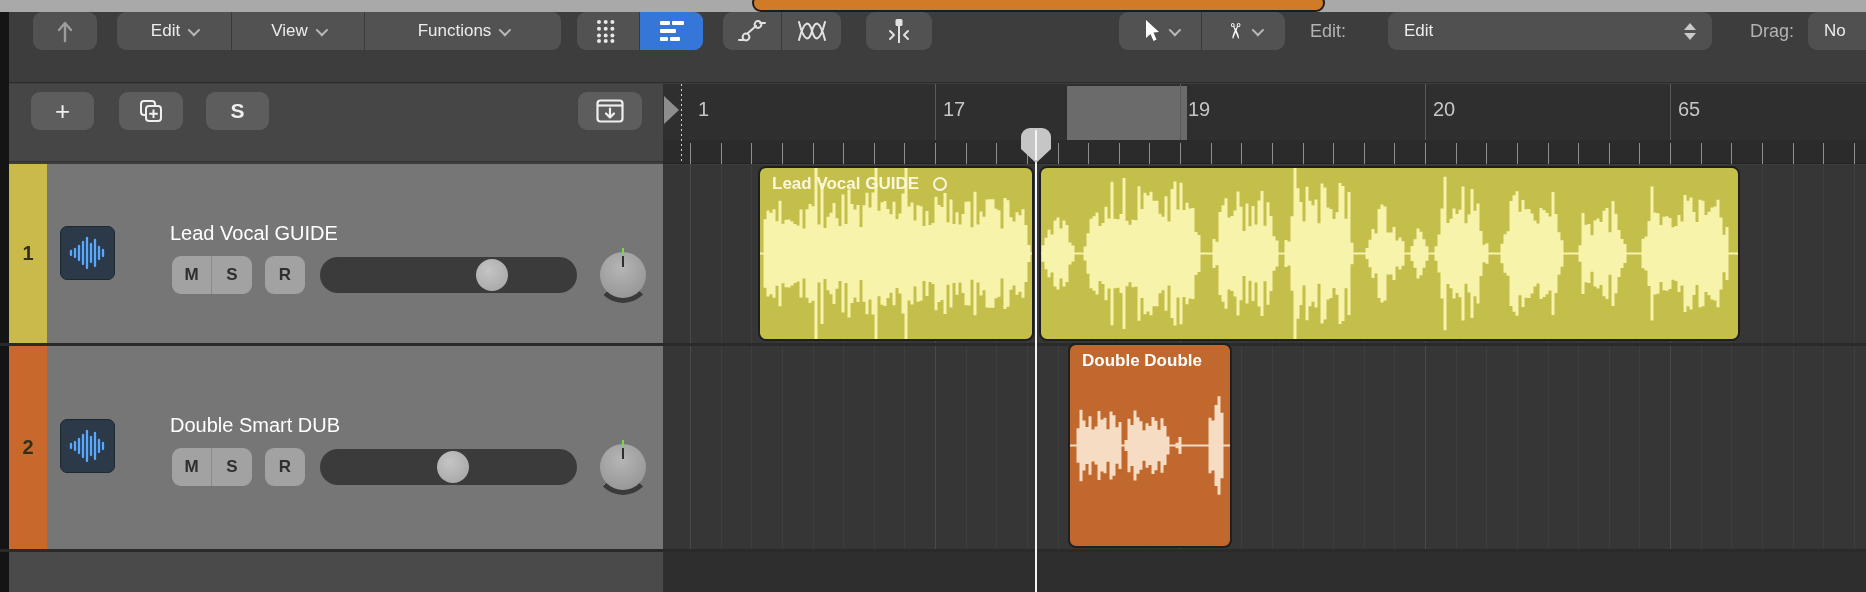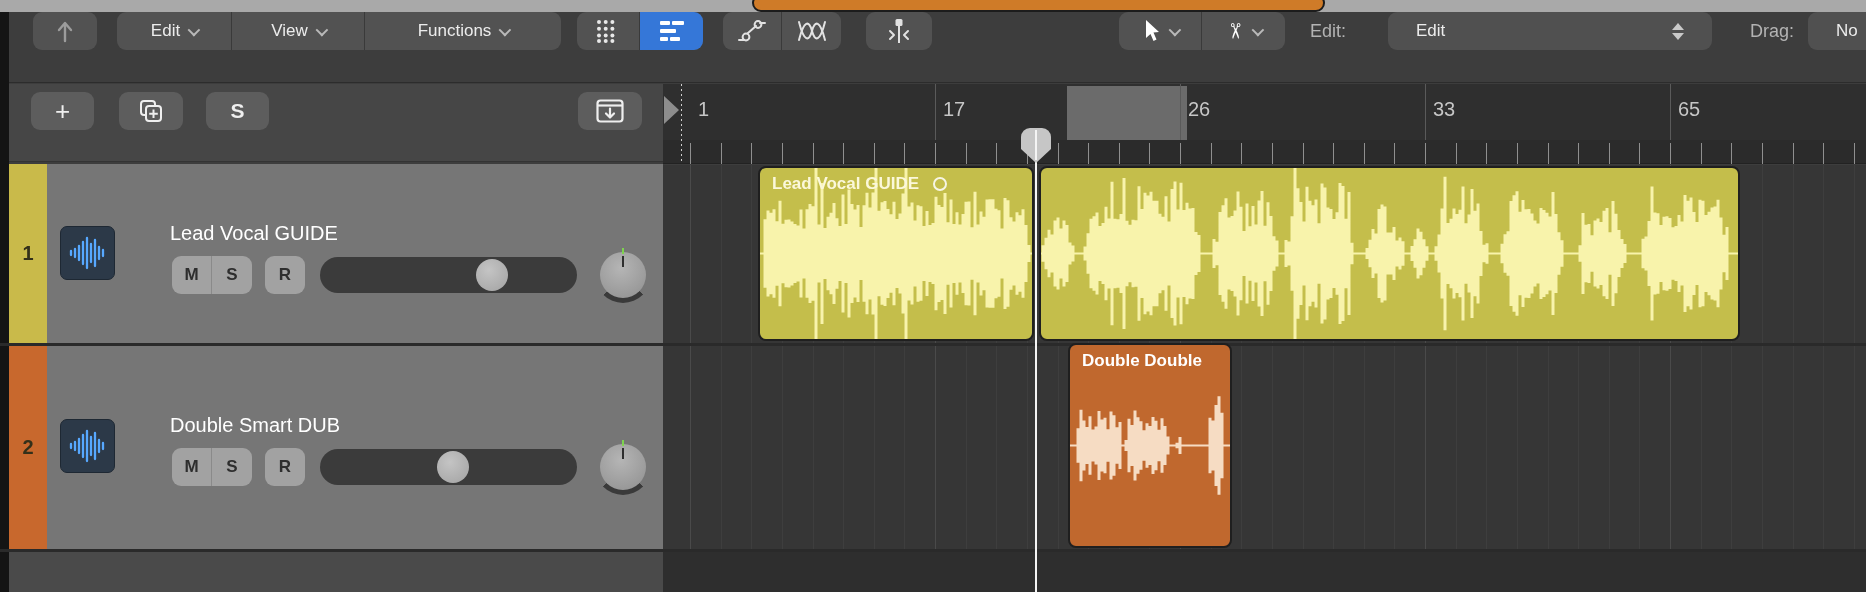--- a/index.html
+++ b/index.html
@@ -13,21 +13,21 @@
                border:2px solid #1c1c1c; border-radius:10px; }
   #toolbar { left:0; top:12px; width:1866px; height:71px; background:#3d3d3d; border-bottom:1px solid #2c2c2c; }
   #left-black { left:0; top:12px; width:9px; height:580px; background:#141414; }
 
   
   .tbtn { position:absolute; top:12px; height:38px; background:#525252; border-radius:9px;
           display:flex; align-items:center; justify-content:center; color:#e8e8e8; }
   .tgroup { position:absolute; top:12px; height:38px; background:#525252; border-radius:9px;
             display:flex; align-items:stretch; overflow:hidden; }
   .tseg { display:flex; align-items:center; justify-content:center; gap:8px;
-          color:#ececec; font-size:17px; padding:0 28px; border-right:1px solid #3a3a3a; }
+          color:#ececec; font-size:17px; padding:0 16px; border-right:1px solid #3a3a3a; }
   .tseg:last-child { border-right:none; }
   .chev { width:9px; height:9px; border-right:2px solid #b9b9b9; border-bottom:2px solid #b9b9b9;
           transform:rotate(45deg) translateY(-2px); }
   .seg-on { background:#3577d8; }
   .updown { display:flex; flex-direction:column; gap:3px; margin-left:auto; }
   .tri-up { width:0; height:0; border-left:6px solid transparent; border-right:6px solid transparent; border-bottom:7px solid #c9c9c9; }
   .tri-dn { width:0; height:0; border-left:6px solid transparent; border-right:6px solid transparent; border-top:7px solid #c9c9c9; }
   .lab { position:absolute; top:12px; height:38px; display:flex; align-items:center;
          color:#b3b3b3; font-size:18px; }
 
@@ -232,23 +232,23 @@
     </svg>
   </div>
 </div>
 
 <div class="abs" id="ruler-top">
   <div id="cycle-region"></div>
 <div class="rnum" style="left: 35px;">1</div>
     <div class="barline" style="left: 272px;"></div>
     <div class="rnum" style="left: 280px;">17</div>
     <div class="barline" style="left: 517px;"></div>
-    <div class="rnum" style="left: 525px;">26</div>
+    <div class="rnum" style="left: 525px;">19</div>
     <div class="barline" style="left: 762px;"></div>
-    <div class="rnum" style="left: 770px;">33</div>
+    <div class="rnum" style="left: 770px;">20</div>
     <div class="barline" style="left: 1007px;"></div>
     <div class="rnum" style="left: 1015px;">65</div>
   </div>
 <div class="abs" id="tick-strip">
   <div id="start-triangle" style="top:-44px;"></div>
   <div id="start-dotted" style="top:-56px;"></div>
 <div class="tick" style="left: 27px;"></div>
     <div class="tick" style="left: 57.625px;"></div>
     <div class="tick" style="left: 88.25px;"></div>
     <div class="tick" style="left: 118.875px;"></div>

